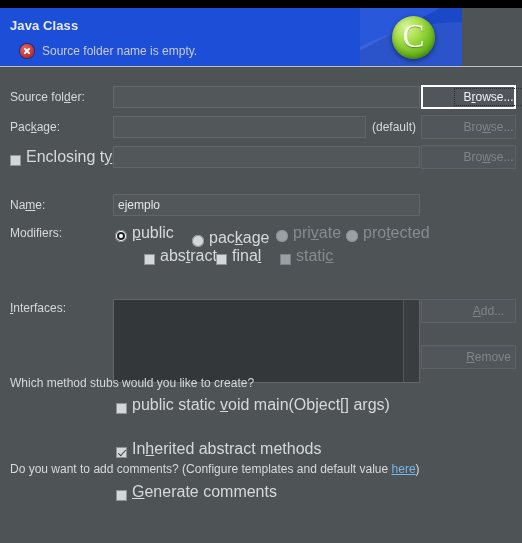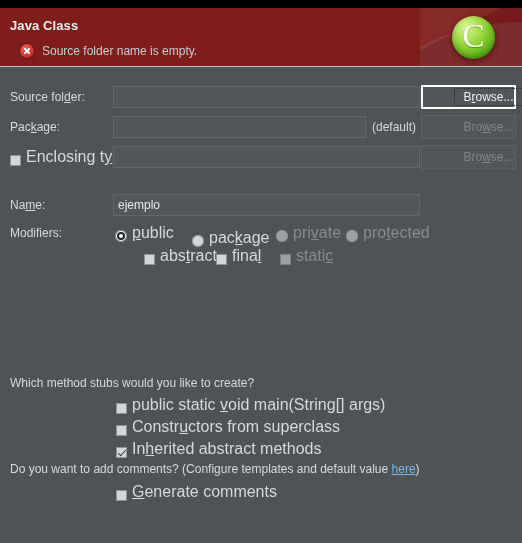--- a/index.html
+++ b/index.html
@@ -26,23 +26,23 @@
     position: absolute;
     top: 0; left: 0;
     width: 522px;
     height: 8px;
     background: #000000;
   }
   
   .header {
     position: absolute;
     top: 8px; left: 0;
-    width: 522px;
+    width: 462px;
     height: 58px;
-    background: #7f1d1d;
+    background: #1d4ed8;
     overflow: hidden;
   }
   .header-title {
     position: absolute;
     left: 10px;
     top: 10px;
     font-size: 13px;
     font-weight: bold;
     color: #e8ebed;
     letter-spacing: 0.1px;
@@ -388,30 +388,42 @@
         <span class="cb"></span>
         <span><span>fina</span><u class="mn">l</u><span></span></span>
       </span>
       <span class="opt dim" style="left:252px;">
         <span class="cb dim"></span>
         <span><span>stati</span><u class="mn">c</u><span></span></span>
       </span>
     </div>
 
 
+    <div class="row" style="top:228px; height:86px; align-items:flex-start;">
+      <span class="lbl" style="top:2px;"><span></span><u class="mn">I</u><span>nterfaces:</span></span>
+      <span class="listbox">
+        <span class="sbtrack"></span>
+      </span>
+      <span class="btn disabled" style="top:0px;">
+          <span></span>
+          <u class="mn">A</u>
+          <span>dd...</span>
+        </span>
+      <span class="btn disabled" style="top:46px;">
+          <span></span>
+          <u class="mn">R</u>
+          <span>emove</span>
+        </span>
+    </div>
 
     <div class="qtext" style="top:305px;">Which method stubs would you like to create?</div>
 
     <div class="opt" style="left:116px; top:325px;">
       <span class="cb"></span>
-      <span><span>public static </span><u class="mn">v</u><span>oid main(String[] args)</span></span>
-    </div>
-    <div class="opt" style="left:116px; top:347px;">
-      <span class="cb"></span>
-      <span><span>Constr</span><u class="mn">u</u><span>ctors from superclass</span></span>
+      <span><span>public static </span><u class="mn">v</u><span>oid main(Object[] args)</span></span>
     </div>
     <div class="opt" style="left:116px; top:369px;">
       <span class="cb checked"></span>
       <span><span>In</span><u class="mn">h</u><span>erited abstract methods</span></span>
     </div>
 
     <div class="qtext" style="top:391px;"><span>Do you want to add comments? (Configure templates and default value </span><span class="link">here</span><span>)</span></div>
 
     <div class="opt" style="left:116px; top:412px;">
       <span class="cb"></span>

